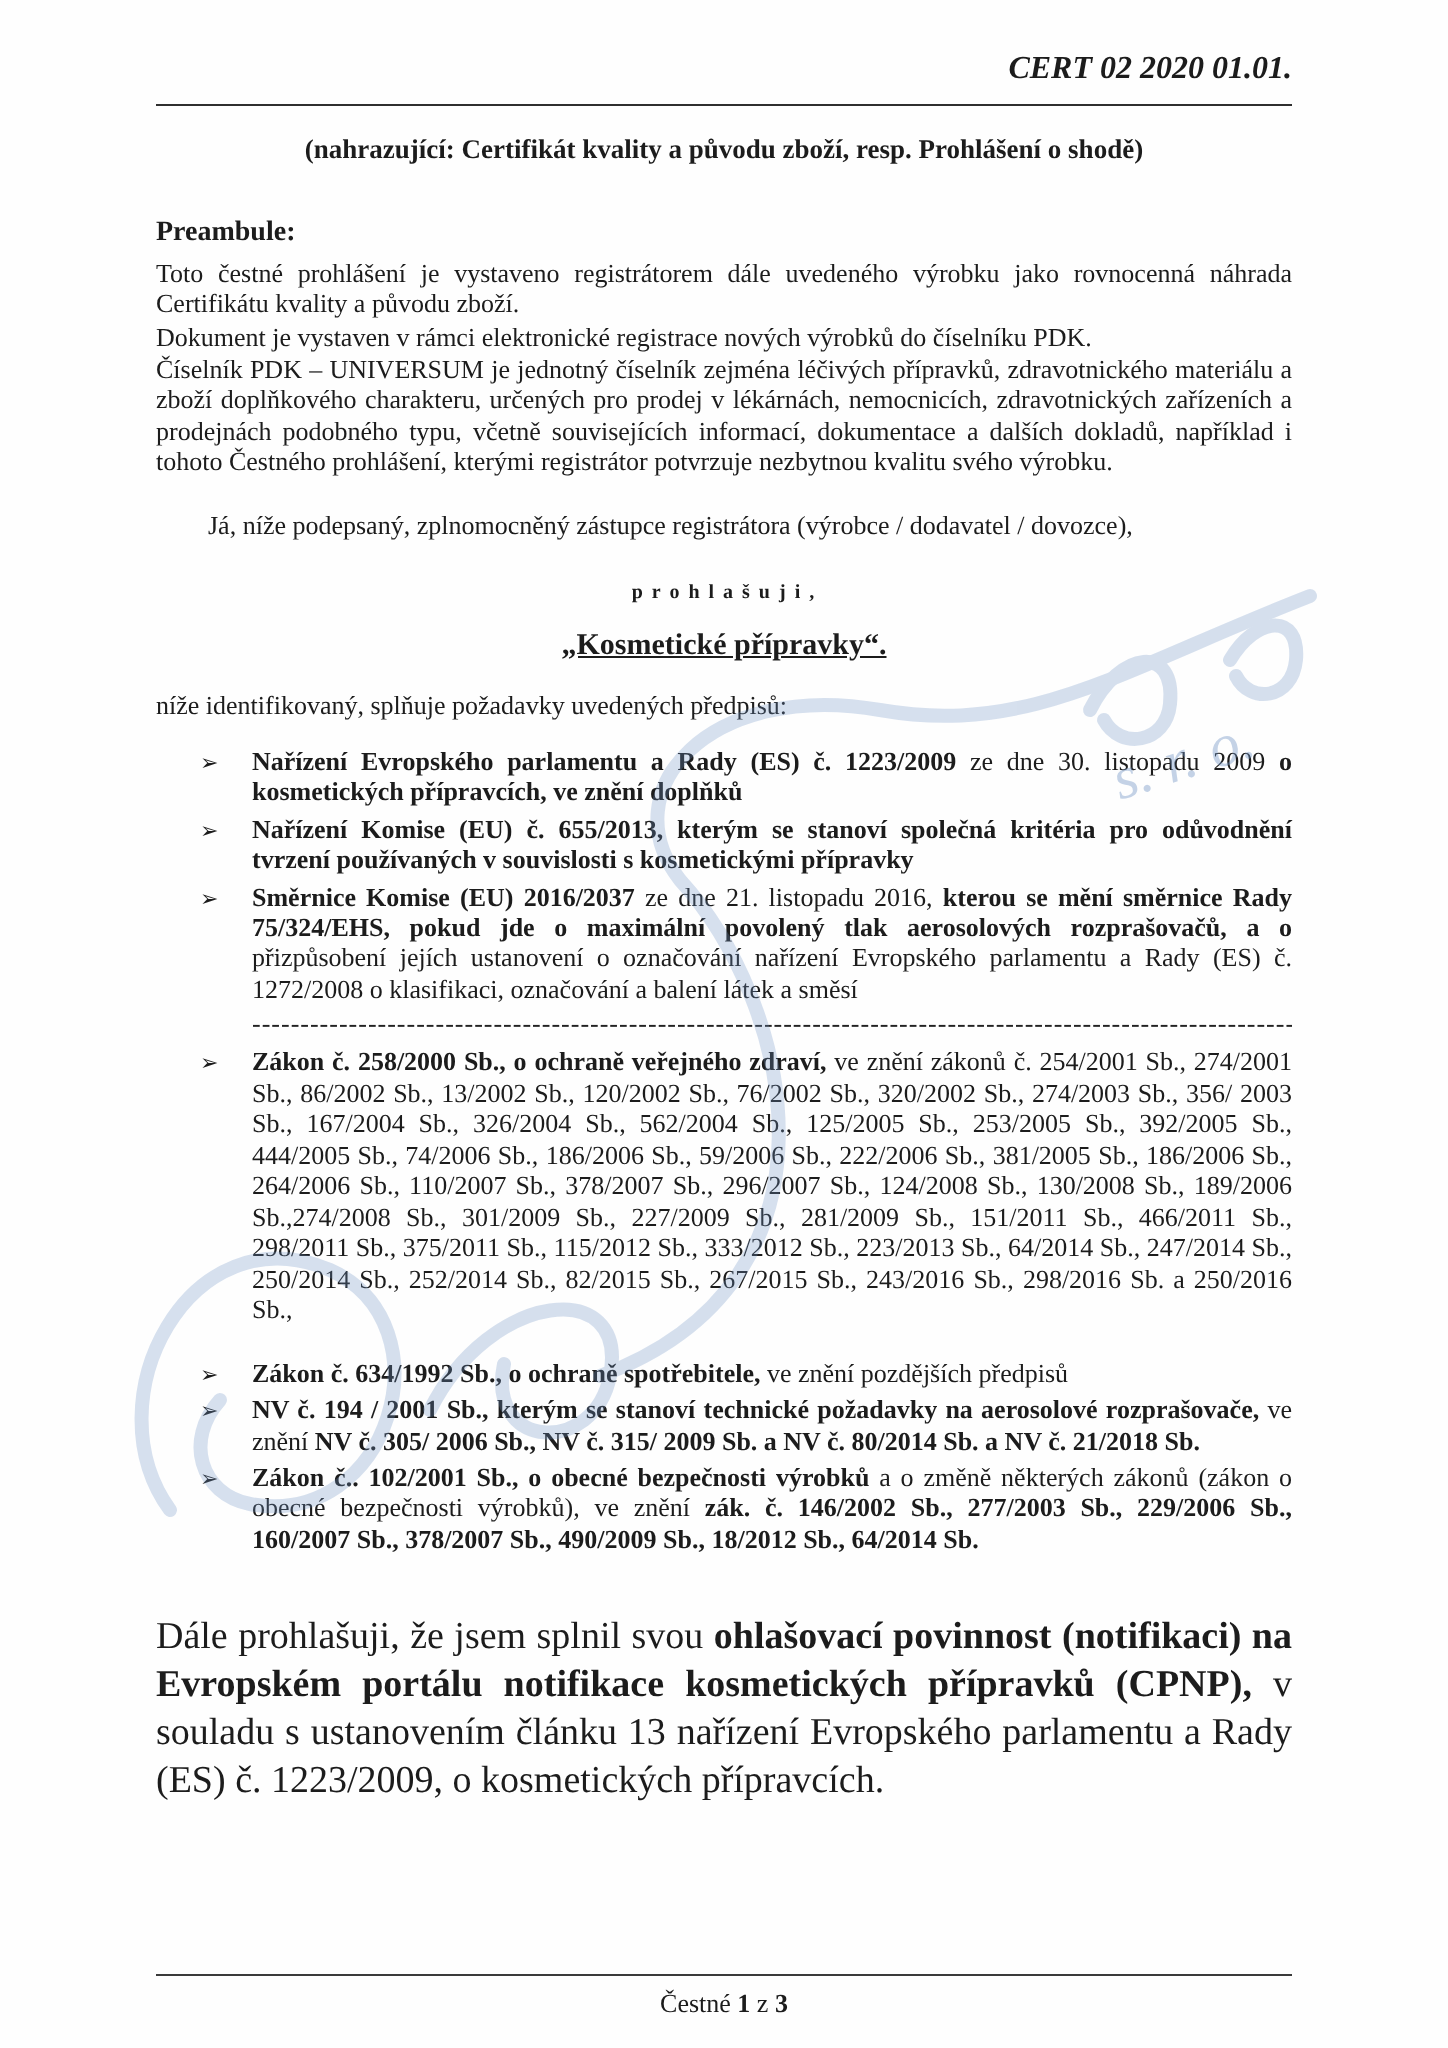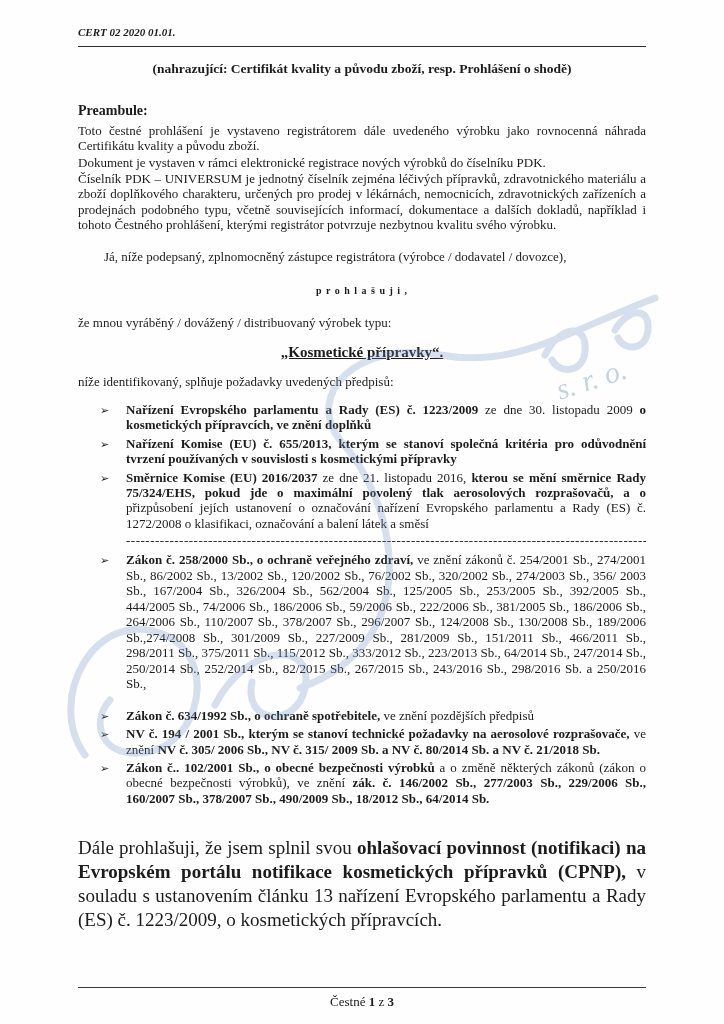--- a/index.html
+++ b/index.html
@@ -2,21 +2,21 @@
 <html lang="cs"><head>
 <meta charset="utf-8">
 <style>
   html,body{margin:0;padding:0;background:#ffffff;}
   .page{
     position:relative;width:724px;height:1024px;margin:0 auto;
     background:#fefefe;overflow:hidden;
     font-family:"Liberation Serif", serif;color:#1c1c1c;font-size:13px;
   }
   .content{position:absolute;inset:0;padding:26px 78px 0 78px;box-sizing:border-box;z-index:1;}
-  .doc-code{font-style:italic;font-weight:600;font-size:11px;margin:0 0 8px 0;}
+  .doc-code{text-align:right;font-style:italic;font-weight:600;font-size:16px;margin:0 0 8px 0;}
   .rule-top{border:none;border-top:1.6px solid #2f2f2f;margin:0 0 14px 0;}
   .title{text-align:center;font-size:21px;font-weight:bold;letter-spacing:0.4px;margin:10px 0 3px 0;}
   .subtitle{text-align:center;font-weight:bold;font-size:13.5px;margin:0;}
   .pre-h{font-weight:bold;font-size:14px;margin:26px 0 4px 0;}
   .para{margin:0 0 1px 0;text-align:justify;line-height:1.18;}
   .intro{margin:17px 0 0 0;text-indent:26px;line-height:1.18;}
   .prohlasuji{text-align:center;font-weight:bold;font-size:10px;margin:20px 0 0 0;letter-spacing:1px;}
   .product-line{margin:19px 0 0 0;}
   .product-type{text-align:center;font-weight:bold;font-size:15px;margin:13px 0 0 0;}
   .product-type span{text-decoration:underline;}
@@ -57,21 +57,20 @@
 
     <p class="pre-h">Preambule:</p>
     <p class="para">Toto čestné prohlášení je vystaveno registrátorem dále uvedeného výrobku jako rovnocenná náhrada Certifikátu kvality a původu zboží.</p>
     <p class="para">Dokument je vystaven v rámci elektronické registrace nových výrobků do číselníku PDK.</p>
     <p class="para">Číselník PDK – UNIVERSUM je jednotný číselník zejména léčivých přípravků, zdravotnického materiálu a zboží doplňkového charakteru, určených pro prodej v lékárnách, nemocnicích, zdravotnických zařízeních a prodejnách podobného typu, včetně souvisejících informací, dokumentace a dalších dokladů, například i tohoto Čestného prohlášení, kterými registrátor potvrzuje nezbytnou kvalitu svého výrobku.</p>
 
     <p class="intro">Já, níže podepsaný, zplnomocněný zástupce registrátora (výrobce / dodavatel / dovozce),</p>
 
     <p class="prohlasuji">p r o h l a š u j i ,</p>
 
-    <p class="product-line">že mnou vyráběný / dovážený / distribuovaný výrobek typu:</p>
 
     <p class="product-type"><span>„Kosmetické přípravky“.</span></p>
 
     <p class="requirements">níže identifikovaný, splňuje požadavky uvedených předpisů:</p>
 
     <div>
       <div class="li">
         <span class="marker">➢</span>
         <div class="txt"><b>Nařízení Evropského parlamentu a Rady (ES) č. 1223/2009</b><span> ze dne 30. listopadu 2009 </span><b>o kosmetických přípravcích, ve znění doplňků</b></div>
       </div>

